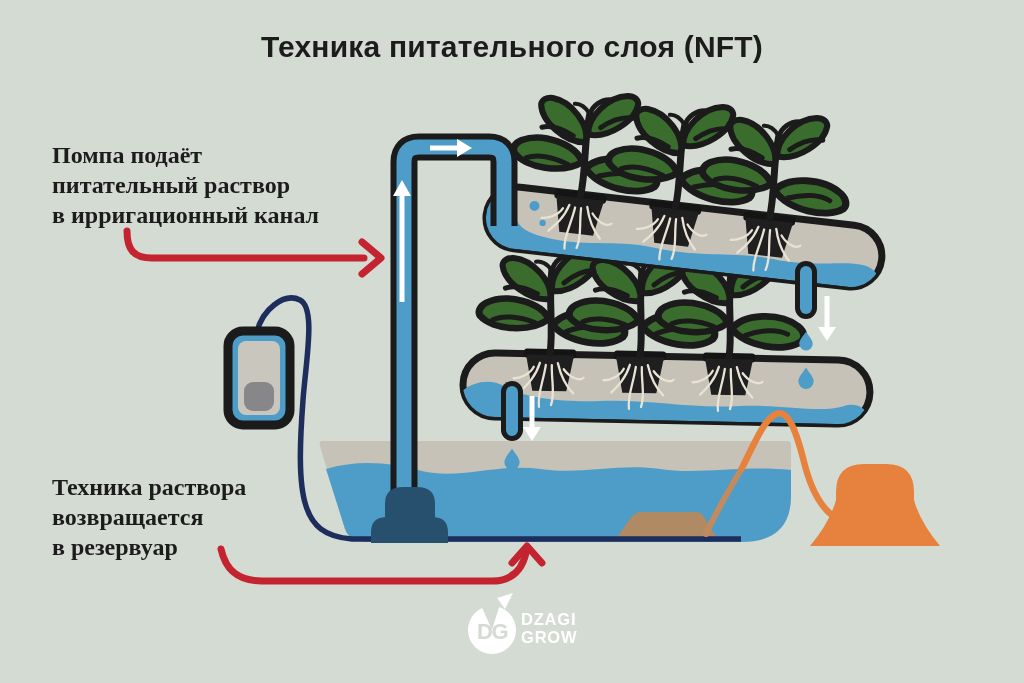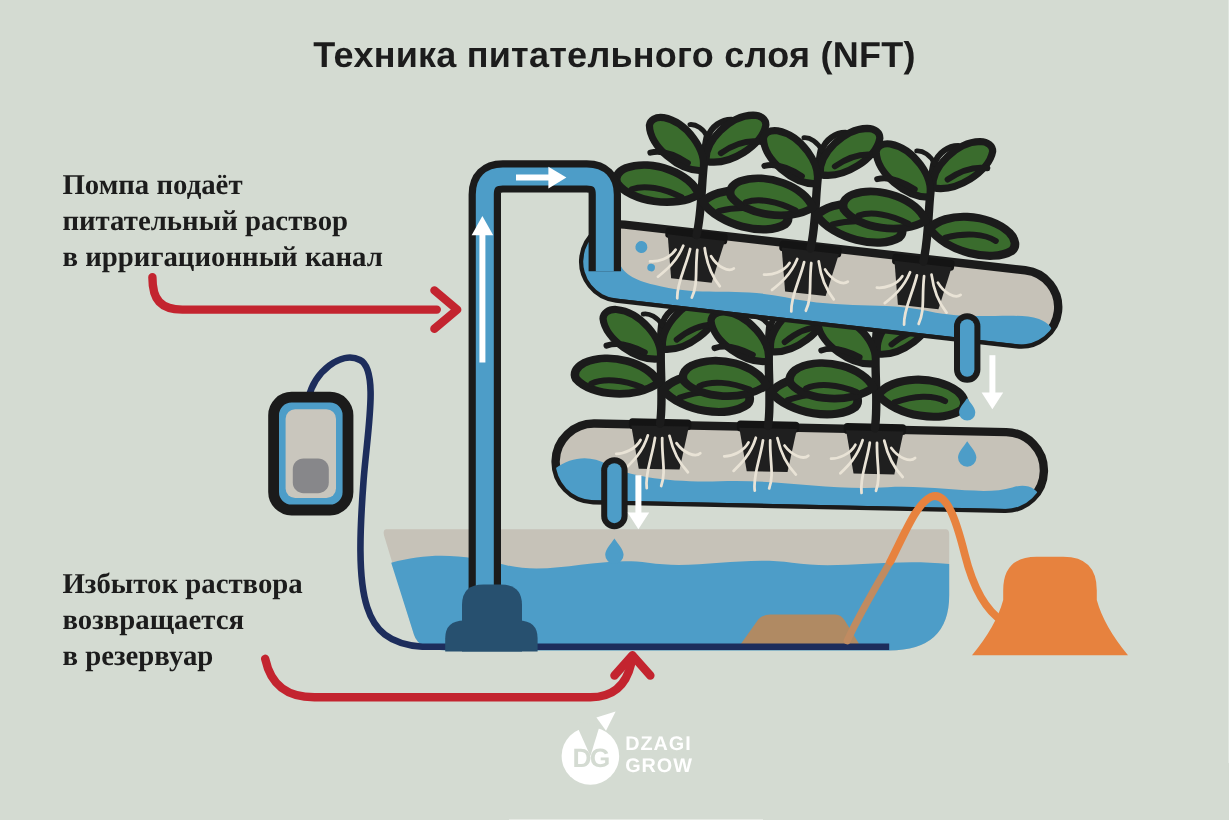--- a/index.html
+++ b/index.html
@@ -47,21 +47,21 @@
 </style>
 </head>
 <body>
 
 <div class="stage">
 
   <div class="title">Техника питательного слоя (NFT)</div>
   <div class="label label-pump">Помпа подаёт
 питательный раствор
 в ирригационный канал</div>
-  <div class="label label-return">Избыток раствора
+  <div class="label label-return">Техника раствора
 возвращается
 в резервуар</div>
 
   <svg width="1024" height="683" viewBox="0 0 1024 683">
     <defs>
       <path id="leaf" class="leaf-sh" d="M 0 0 C 6 -16 34 -26 52 -18 C 58 -15 60 -10 58 -6 C 48 8 16 12 0 0 Z"></path>
       <path id="drop" d="M 0 -11 C 4 -5 9 0 9 5 A 9 9 0 1 1 -9 5 C -9 0 -4 -5 0 -11 Z"></path>
       <g id="plant">
         <rect class="pot-rim" x="-26" y="-8" width="52" height="9" rx="3"></rect>
         <path class="pot" d="M -24 -2 L 24 -2 L 17 34 L -17 34 Z"></path>

